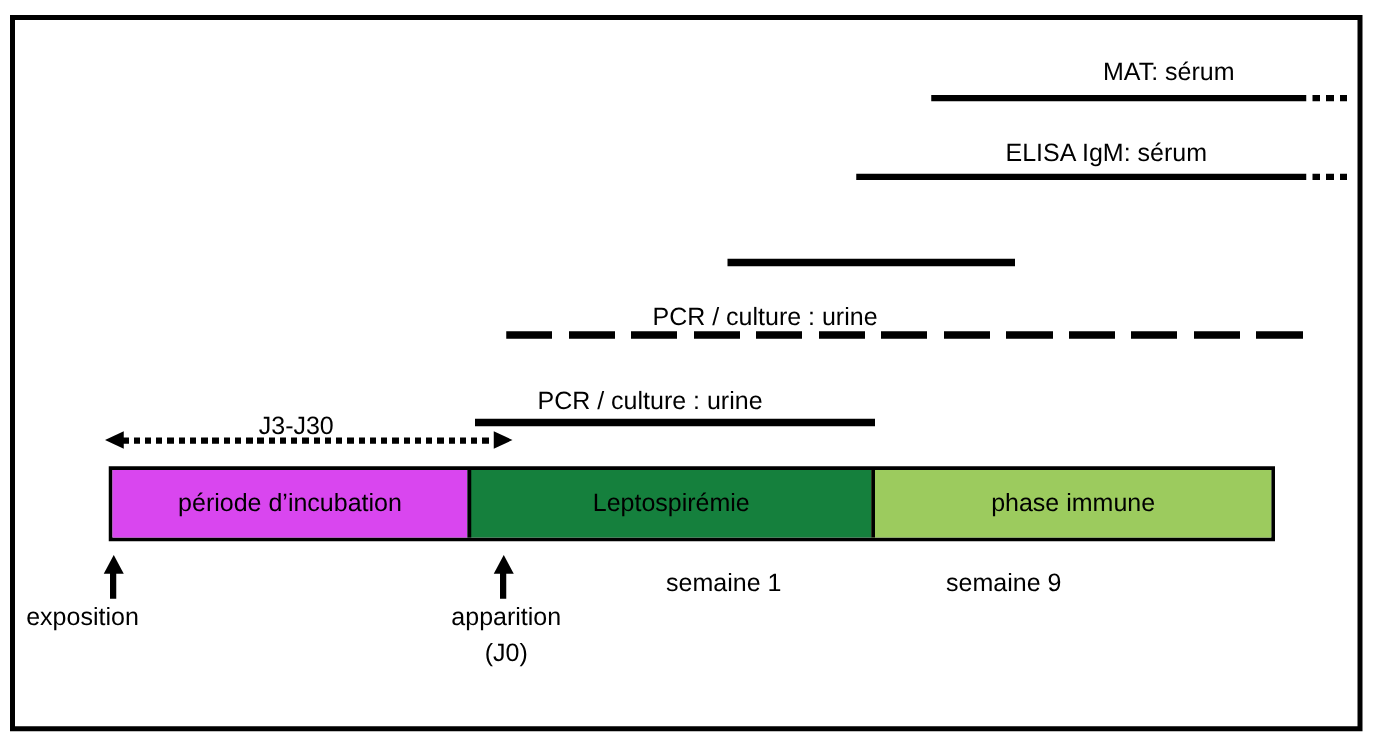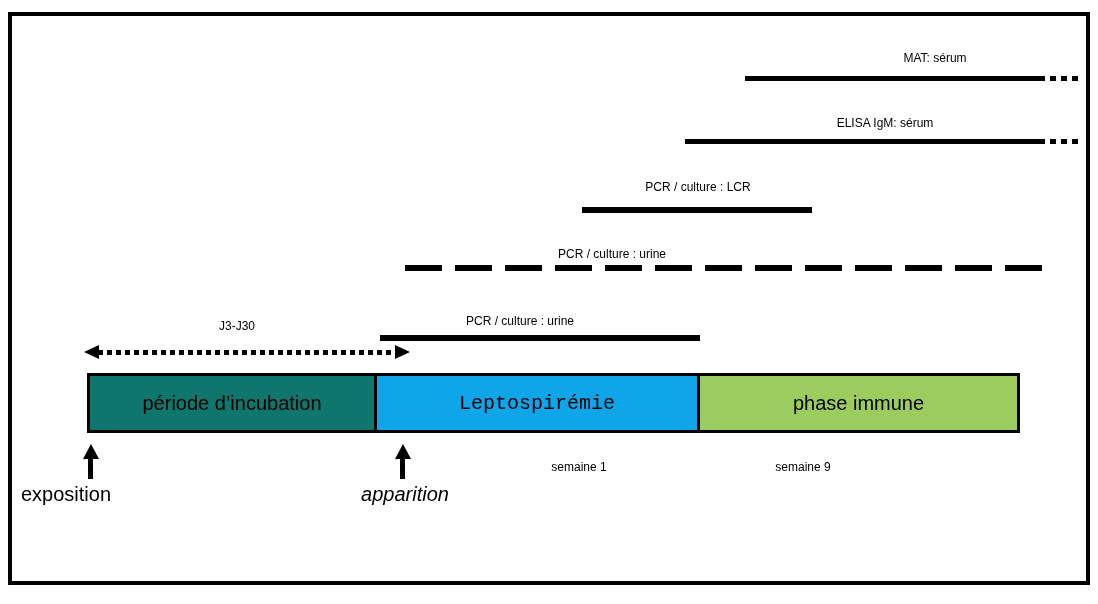--- a/index.html
+++ b/index.html
@@ -6,21 +6,21 @@
   .canvas{
     position:relative;width:1098px;height:604px;background:#ffffff;
     font-family:"Liberation Sans",sans-serif;color:#000;overflow:hidden;
   }
   .frame{
     position:absolute;left:8px;top:12px;width:1082px;height:573px;
     border:4px solid #000;box-sizing:border-box;
   }
   .lbl{
     position:absolute;transform:translateX(-50%);white-space:nowrap;
-    font-size:12px;line-height:22px;
+    font-size:20px;line-height:22px;
   }
   .line{position:absolute;height:5px;background:#000;}
   .dotted-ext{
     position:absolute;height:5px;
     background:repeating-linear-gradient(to right,#000 0 6px,transparent 6px 11px);
   }
   .dashed-line{
     position:absolute;height:6px;
     background:repeating-linear-gradient(to right,#000 0 37px,transparent 37px 50px);
   }
@@ -57,51 +57,51 @@
   <div class="frame"></div>
 
   <div class="lbl" style="left:935px;top:47px;">MAT: sérum</div>
   <div class="line" style="left:745px;top:76px;width:300px;"></div>
   <div class="dotted-ext" style="left:1050px;top:76px;width:32px;"></div>
 
   <div class="lbl" style="left:885px;top:112px;text-align:center;">ELISA IgM: sérum</div>
   <div class="line" style="left:685px;top:139px;width:360px;"></div>
   <div class="dotted-ext" style="left:1050px;top:139px;width:32px;"></div>
 
-  <div class="lbl" style="left:698px;top:176px;">PCR / culture : LCR</div>
   <div class="line" style="left:582px;top:207px;width:230px;height:6px;"></div>
 
   <div class="lbl" style="left:612px;top:243px;text-align:right;">PCR / culture : urine</div>
   <div class="dashed-line" style="left:405px;top:265px;width:640px;"></div>
 
   <div class="lbl" style="left:520px;top:310px;">PCR / culture : urine</div>
   <div class="line" style="left:380px;top:335px;width:320px;height:6px;"></div>
 
-  <div class="lbl" style="left:237px;top:315px;">J3-J30</div>
+  <div class="lbl" style="left:237px;top:330px;">J3-J30</div>
   <div class="ah ah-left" style="left:84px;top:345px;"></div>
   <div class="dot-line" style="left:98px;top:350px;width:297px;"></div>
   <div class="ah ah-right" style="left:395px;top:345px;"></div>
 
   <div class="bars">
-    <div class="bar bar-incubation" style="background: #0f766e;">
+    <div class="bar bar-incubation" style="background: #d946ef;">
       <span>période d’incubation</span>
     </div>
-    <div class="bar bar-lepto" style="background: #0ea5e9; font-family: Liberation Mono, monospace;">
+    <div class="bar bar-lepto" style="background: #15803d;">
       <span>Leptospirémie</span>
     </div>
     <div class="bar bar-immune" style="background: rgb(156, 203, 94);">
       <span>phase immune</span>
     </div>
   </div>
 
   <div class="lbl" style="left:557px;top:456px;margin-left:22px;">semaine 1</div>
   <div class="lbl" style="left:803px;top:456px;">semaine 9</div>
 
   <div class="ah ah-up" style="left:83px;top:444px;"></div>
   <div class="stem-v" style="left:88px;top:458px;height:21px;"></div>
   <div class="event-text" style="left:66px;top:480px;">exposition</div>
 
   <div class="ah ah-up" style="left:395px;top:444px;"></div>
   <div class="stem-v" style="left:400px;top:458px;height:21px;"></div>
-  <div class="event-text" style="left:405px;top:480px;font-style:italic;">
+  <div class="event-text" style="left:405px;top:480px;">
     <div>apparition</div>
+    <div>(J0)</div>
   </div>
 </div>
 
 </body></html>

